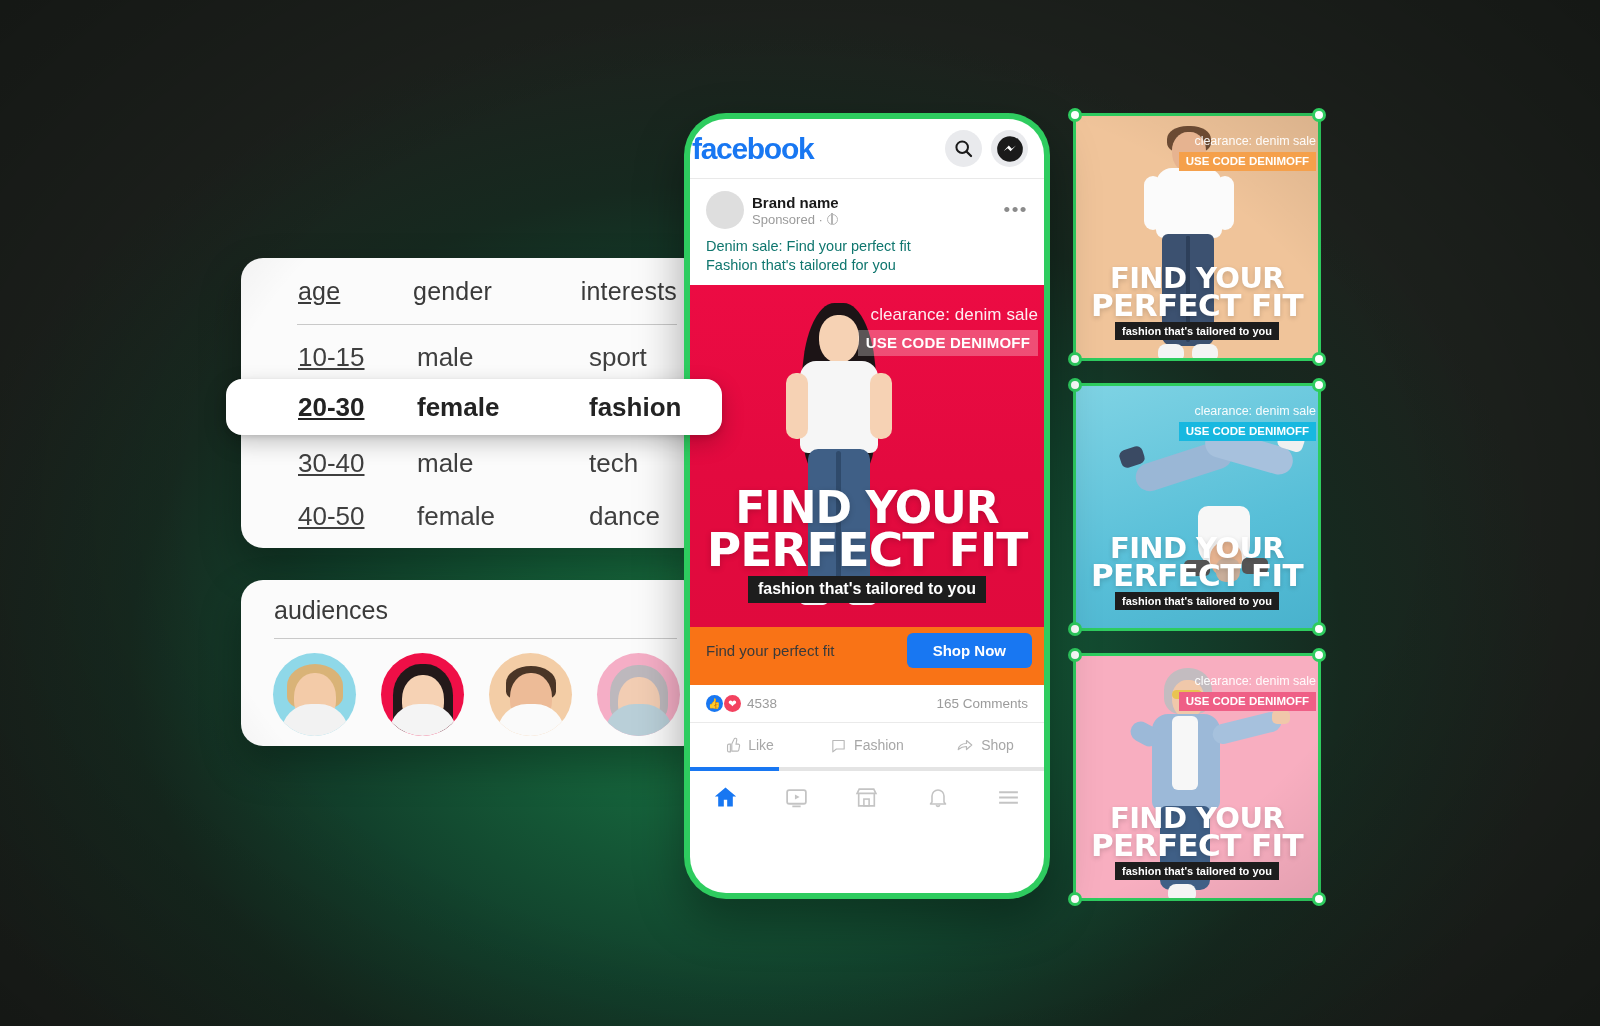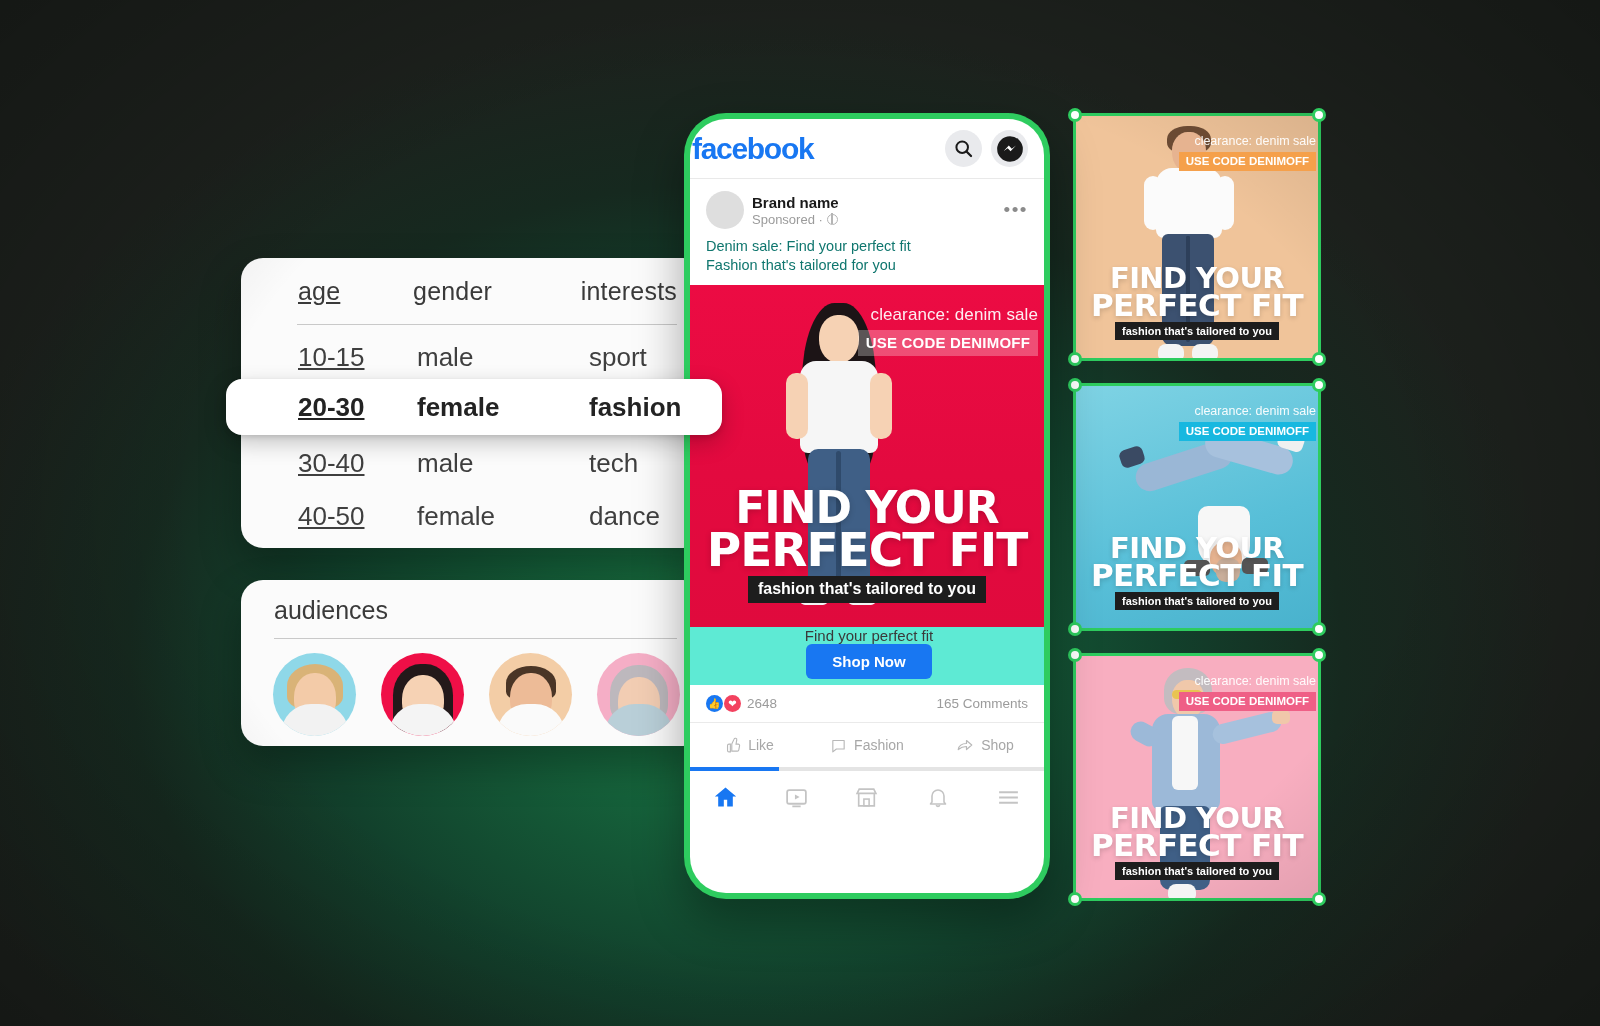--- a/index.html
+++ b/index.html
@@ -132,21 +132,21 @@
   .cr-sub span { background: #1d1d1d; color: #fff; font-size: 16px; font-weight: bold; padding: 4px 10px 5px 10px; display: inline-block; }
 
   
   .person { position: absolute; z-index: 2; }
   .p-hair { position: absolute; border-radius: 46% 46% 40% 40%; }
   .p-head { position: absolute; border-radius: 46% 46% 48% 48%; }
   .p-torso { position: absolute; border-radius: 16px 16px 8px 8px; }
   .p-legs { position: absolute; border-radius: 6px 6px 10px 10px; }
   .p-shoe { position: absolute; background: #f4f4f4; border-radius: 8px 8px 5px 5px; }
 
-  .cta-row { height: 58px; background: #5eead4; display: flex; align-items: center; justify-content: space-between; padding: 0 12px 12px 16px; flex-direction: column; }
+  .cta-row { height: 58px; background: #f97316; display: flex; align-items: center; justify-content: space-between; padding: 0 12px 12px 16px; }
   .cta-text { font-size: 15px; color: #3a3a3a; }
   .shop-btn { background: #1877F2; color: #fff; font-size: 15px; font-weight: bold; padding: 9px 26px; border-radius: 6px; border: none; }
 
   .react-row { height: 38px; display: flex; align-items: center; justify-content: space-between; padding: 0 16px; border-bottom: 1px solid #eaeaea; }
   .react-left { display: flex; align-items: center; gap: 6px; }
   .rx { width: 17px; height: 17px; border-radius: 50%; display:flex;align-items:center;justify-content:center;font-size:10px;color:#fff; }
   .rx.like { background: #1877F2; }
   .rx.love { background: #f3425f; margin-left: -5px; }
   .react-count, .comment-count { font-size: 13.5px; color: #9b9b9b; }
 
@@ -322,21 +322,21 @@
 
       <div class="cta-row">
         <div class="cta-text">Find your perfect fit</div>
         <button class="shop-btn">Shop Now</button>
       </div>
 
       <div class="react-row">
         <div class="react-left">
           <span class="rx like">👍</span>
           <span class="rx love">❤</span>
-          <span class="react-count">2648</span>
+          <span class="react-count">4538</span>
         </div>
         <div class="comment-count">165 Comments</div>
       </div>
 
       <div class="action-row">
         <div class="action">
           <svg width="17" height="17" viewBox="0 0 24 24">
             <path d="M7 10h2V21H7a2 2 0 0 1-2-2v-7a2 2 0 0 1 2-2zm4 0 3.2-7a2 2 0 0 1 3.8 1.2L17 10h3a2 2 0 0 1 2 2.3l-1.1 6A2 2 0 0 1 19 20h-8z" fill="none" stroke="#b8b8b8" stroke-width="1.6"></path>
           </svg>
           <span>Like</span>

